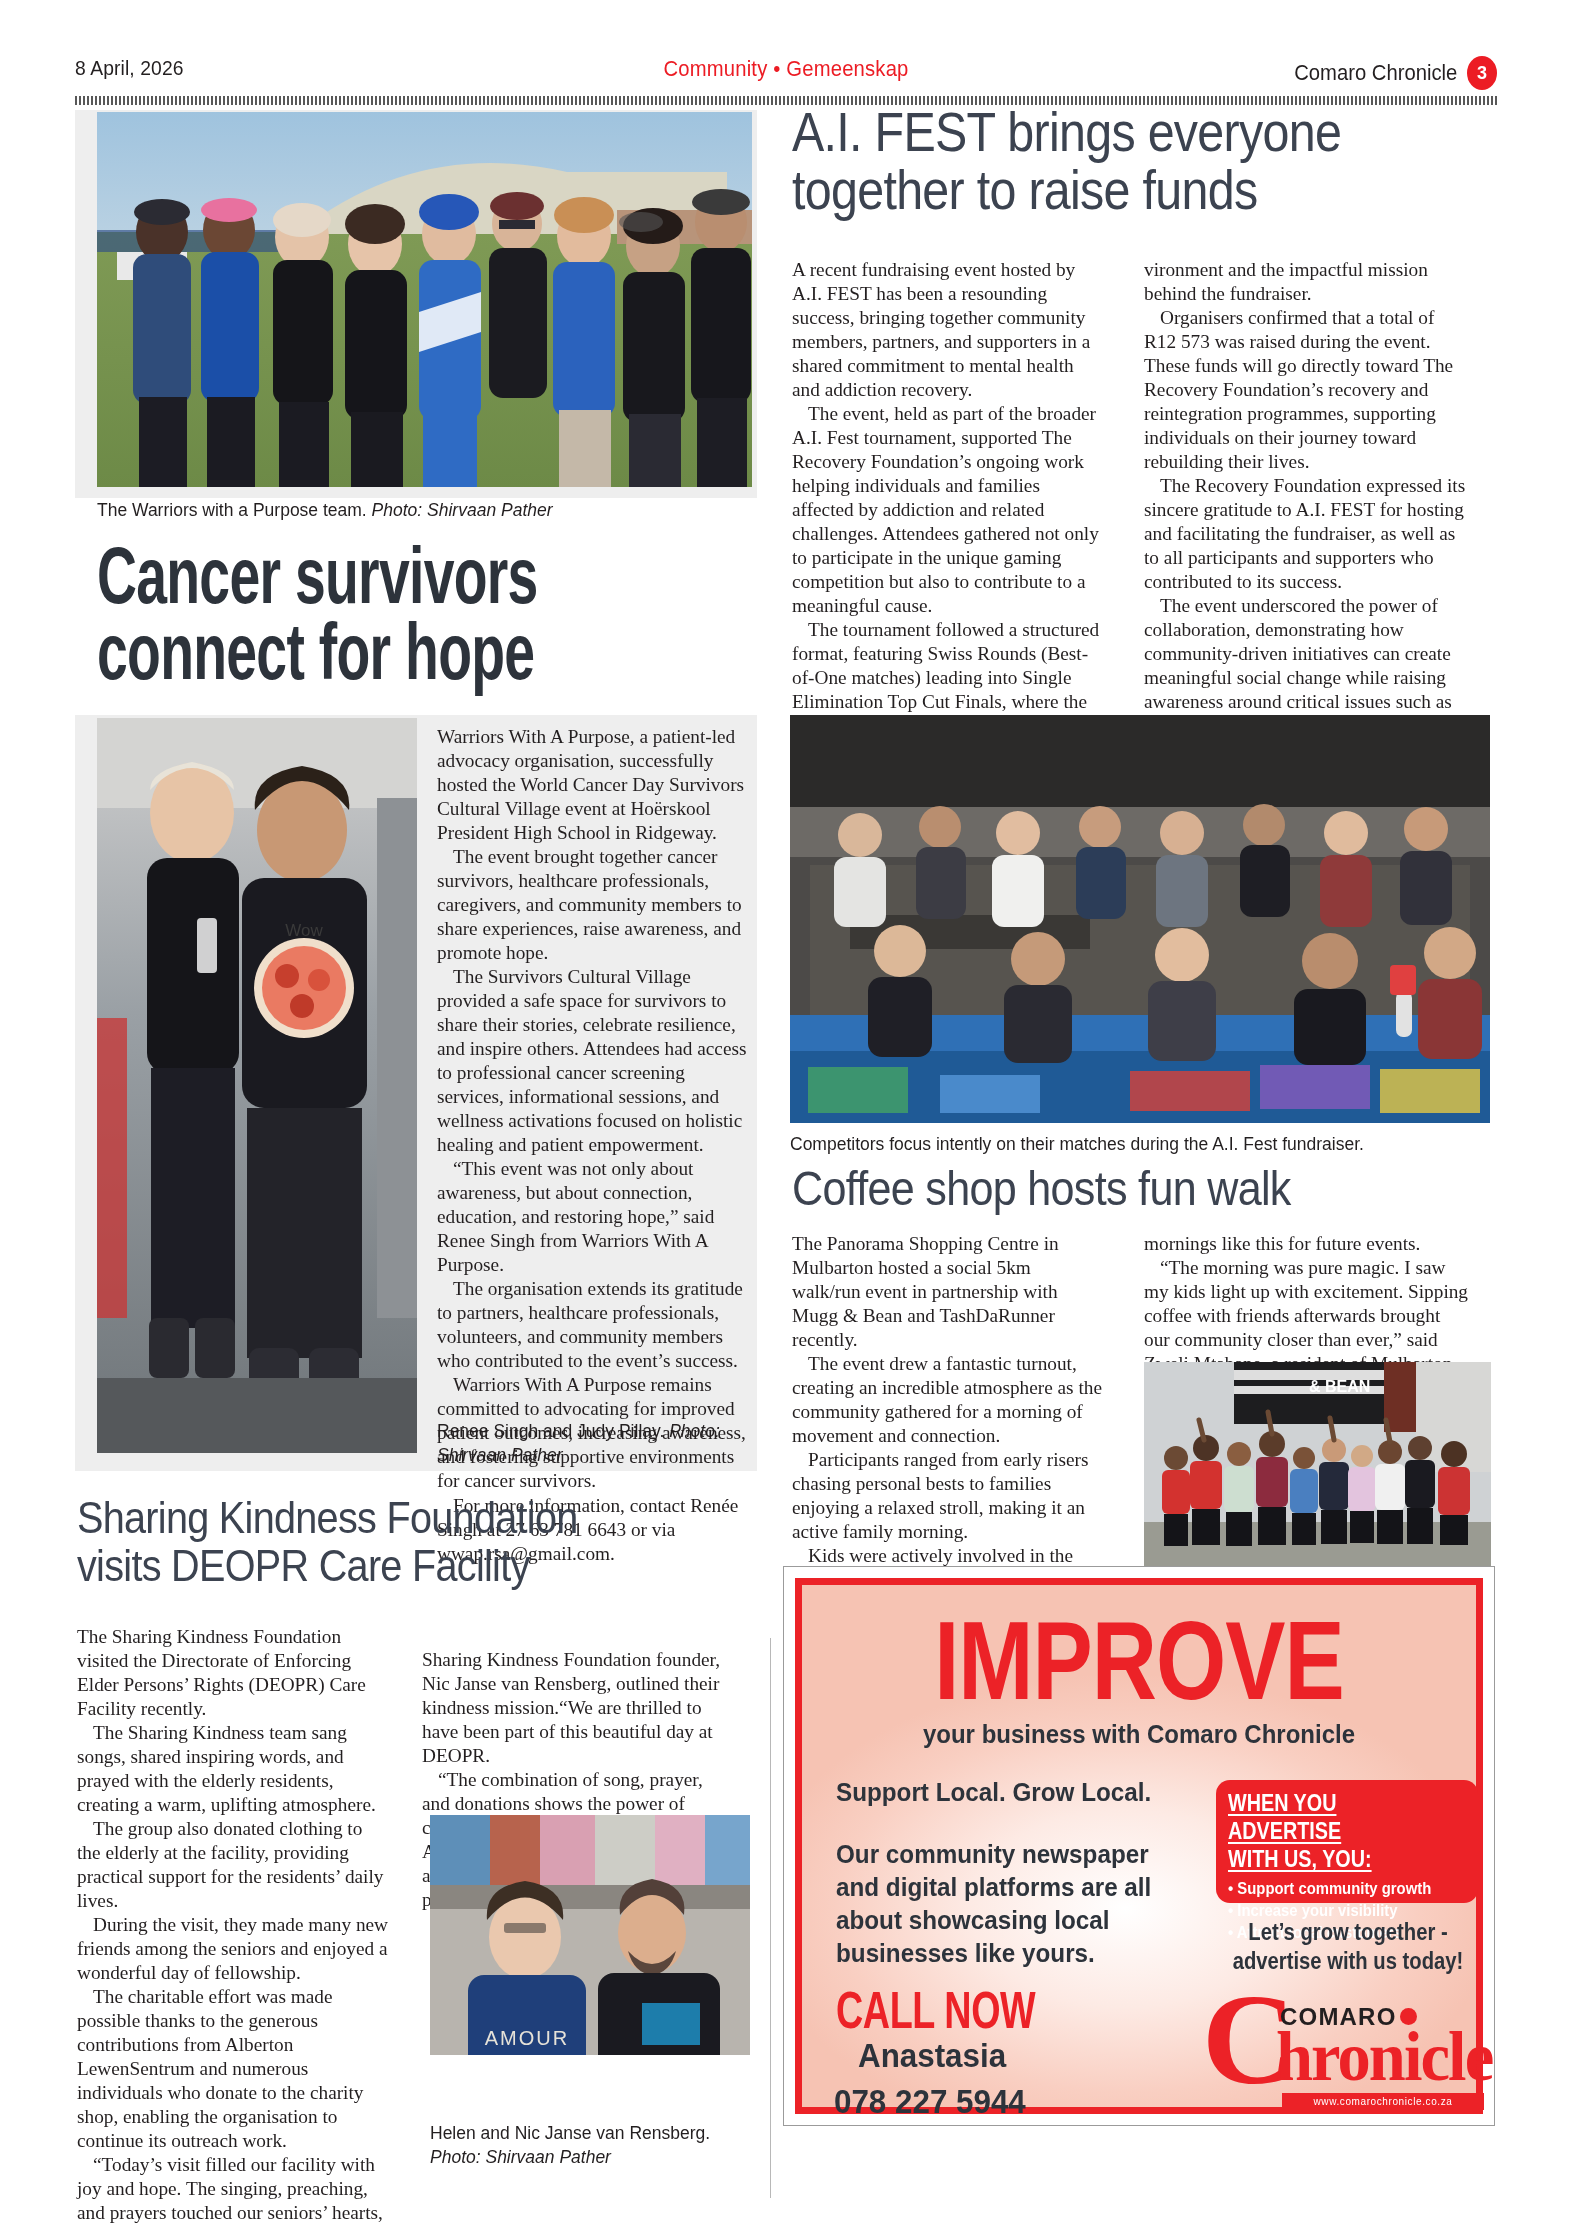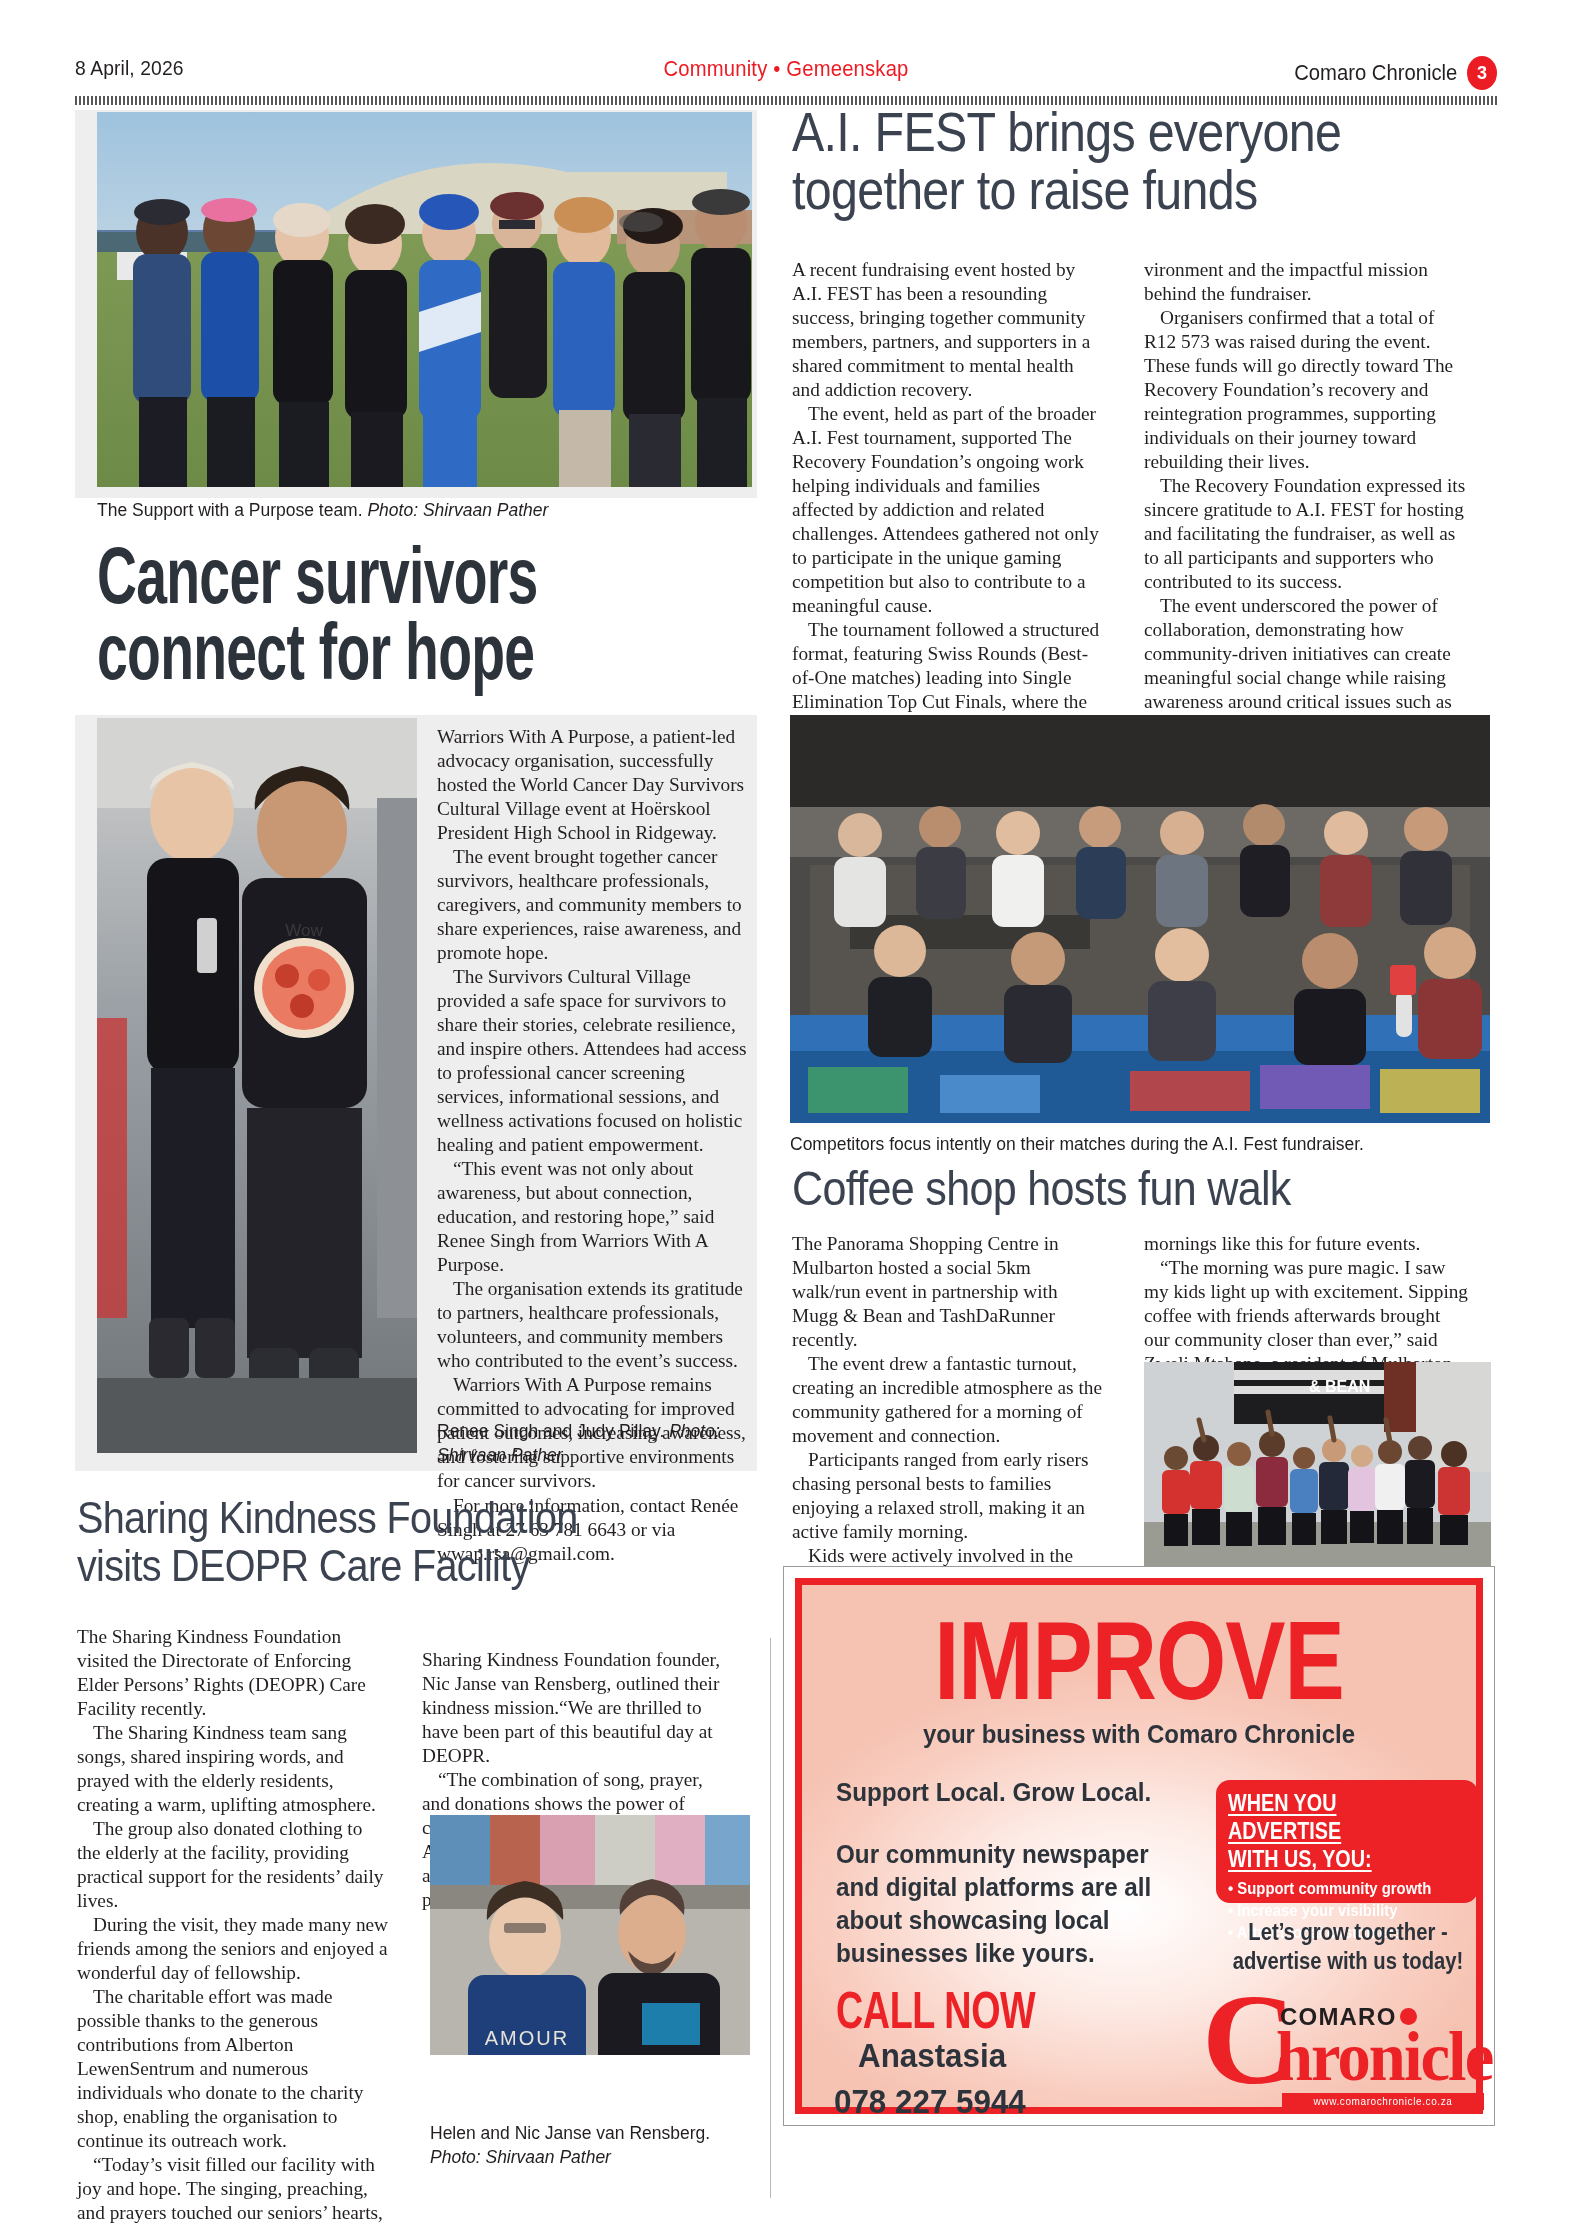--- a/index.html
+++ b/index.html
@@ -318,21 +318,21 @@
         <ellipse cx="556" cy="114" rx="30" ry="18" fill="#241b18"></ellipse>
         <ellipse cx="544" cy="110" rx="22" ry="10" fill="#555" opacity=".6"></ellipse>
         <ellipse cx="624" cy="110" rx="26" ry="30" fill="#b98e70"></ellipse>
         <rect x="594" y="136" width="60" height="155" rx="14" fill="#17171c"></rect>
         <rect x="600" y="286" width="50" height="89" fill="#1d1d24"></rect>
         <ellipse cx="624" cy="90" rx="29" ry="13" fill="#3a3a3a"></ellipse>
       </g>
     </svg>
   </div>
   <div class="caption" style="left:97px; top:499px; width:660px;">
-    <span>The Support with a Purpose team. </span><em>Photo: Shirvaan Pather</em>
+    <span>The Warriors with a Purpose team. </span><em>Photo: Shirvaan Pather</em>
   </div>
 
   <div class="h-condensed" style="left:97px; top:538px; width:940px; font-size:79px;">Cancer survivors
 connect for hope</div>
 
   <div class="photo" style="left:97px; top:718px; width:320px; height:735px;">
     <svg width="320" height="735" viewBox="0 0 320 735" preserveAspectRatio="none">
       <defs>
         <linearGradient id="bg2" x1="0" y1="0" x2="0" y2="1">
           <stop offset="0%" stop-color="#cfcfcf"></stop>

